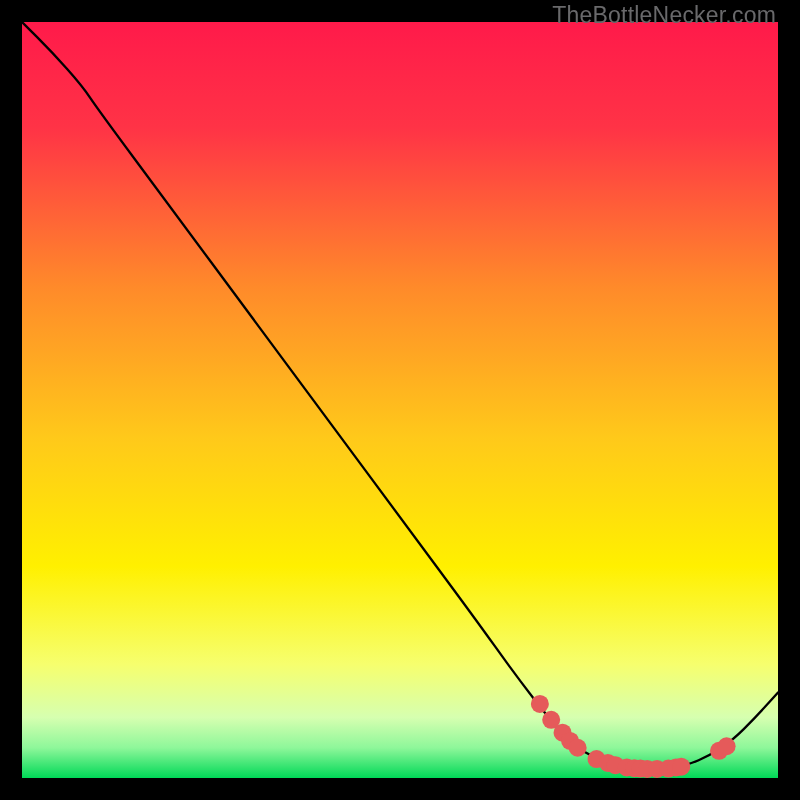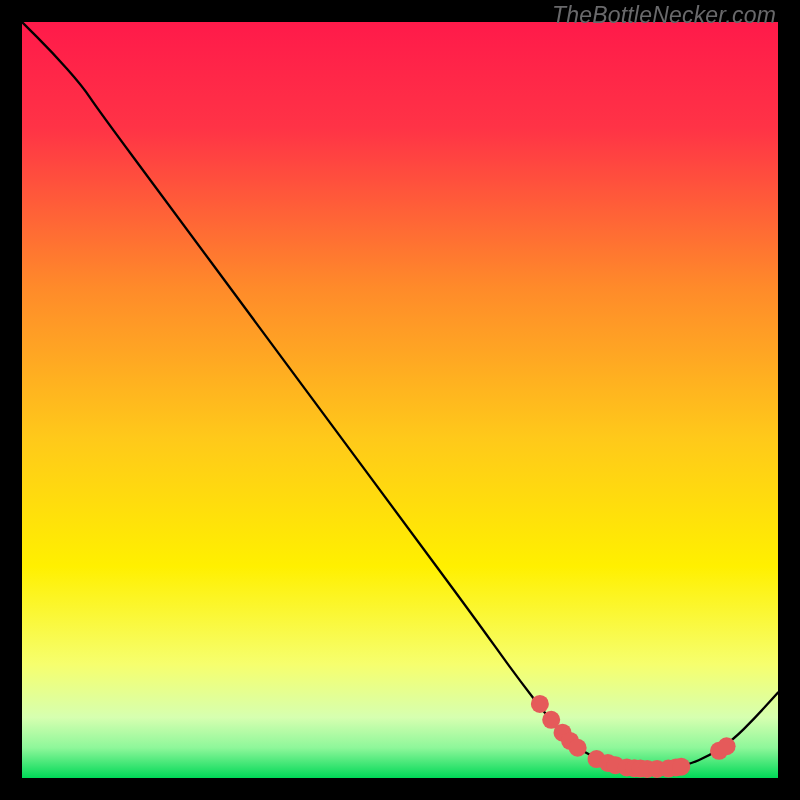--- a/index.html
+++ b/index.html
@@ -9,21 +9,20 @@
     height: 800px;
     background: #000;
     overflow: hidden;
     font-family: Arial, Helvetica, sans-serif;
   }
   .stage {
     position: relative;
     width: 800px;
     height: 800px;
     background: #000;
-    font-style: italic;
   }
   .plot-area {
     position: absolute;
     left: 22px;
     top: 22px;
     width: 756px;
     height: 756px;
   }
   .plot-area svg {
     position: absolute;

